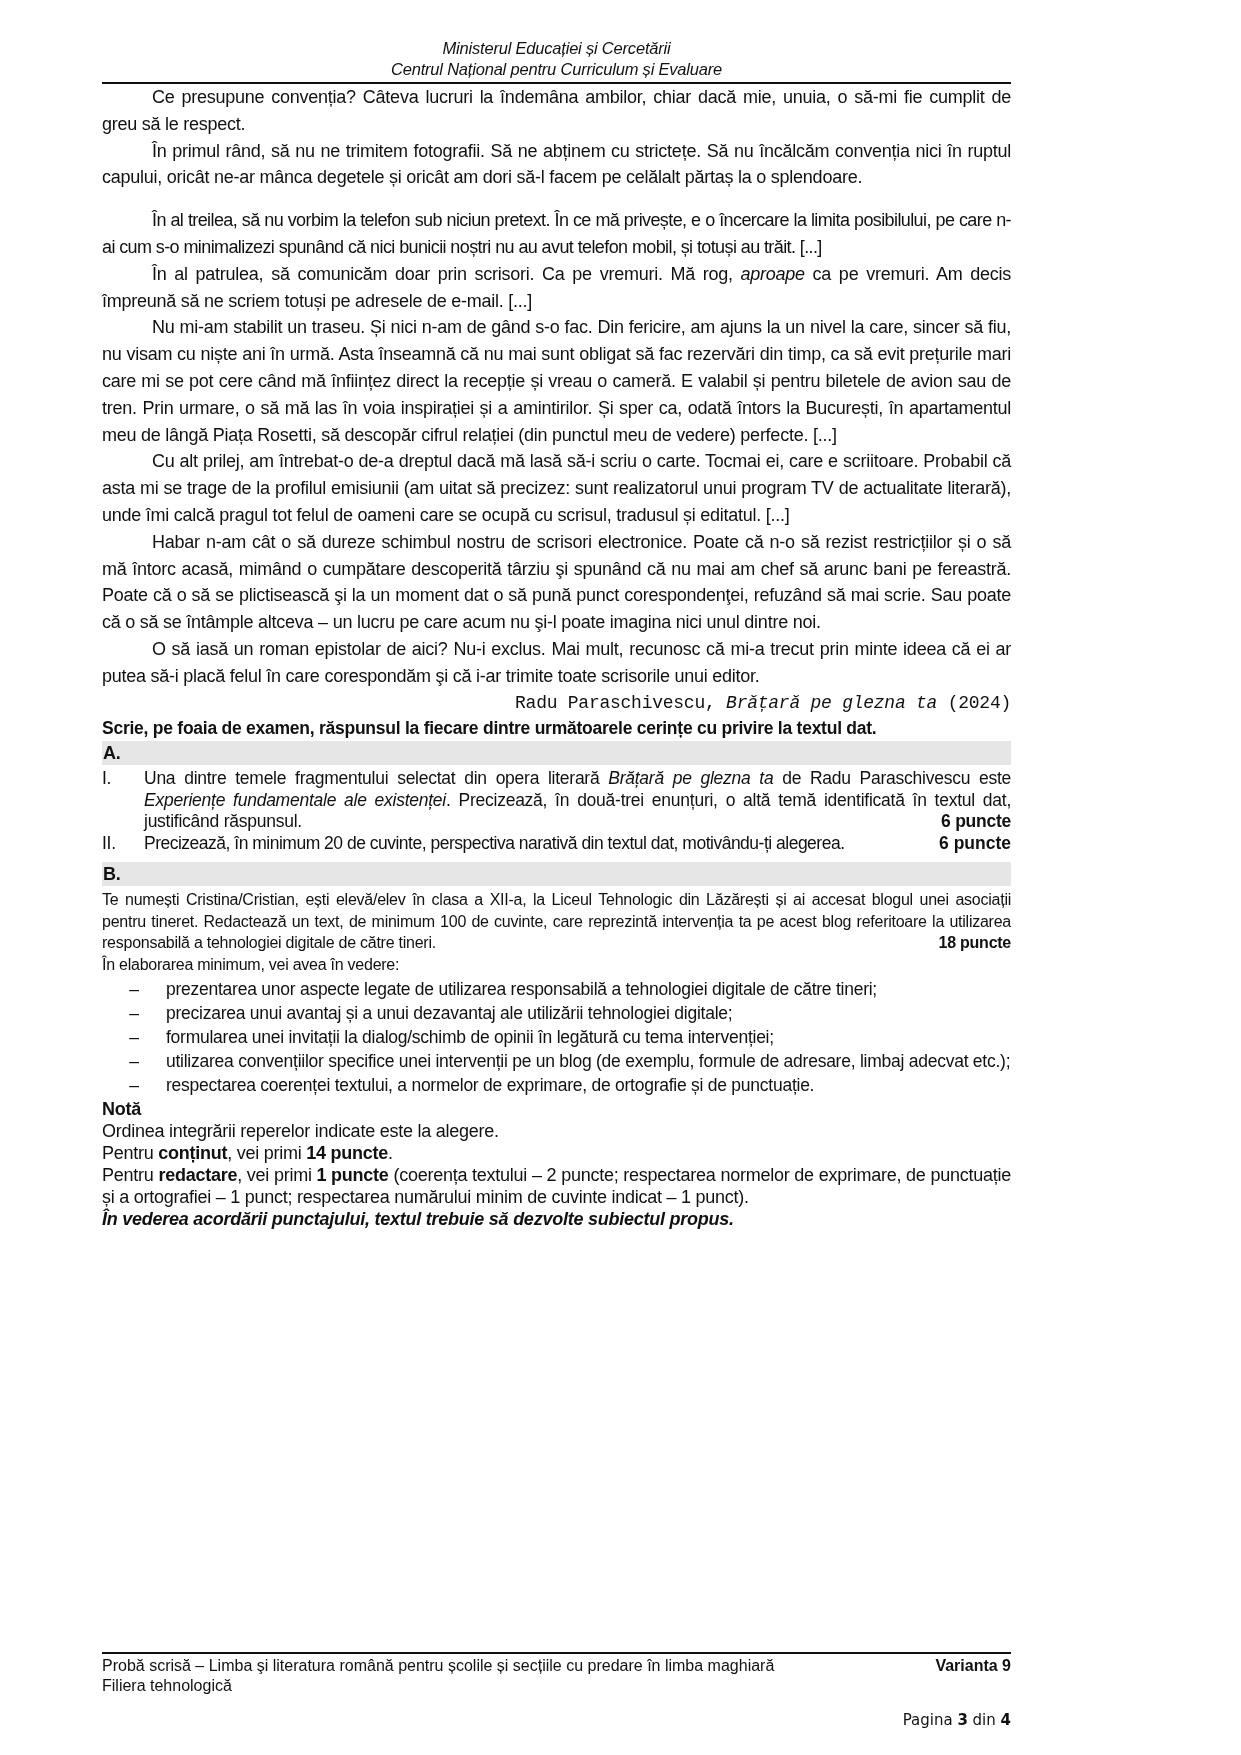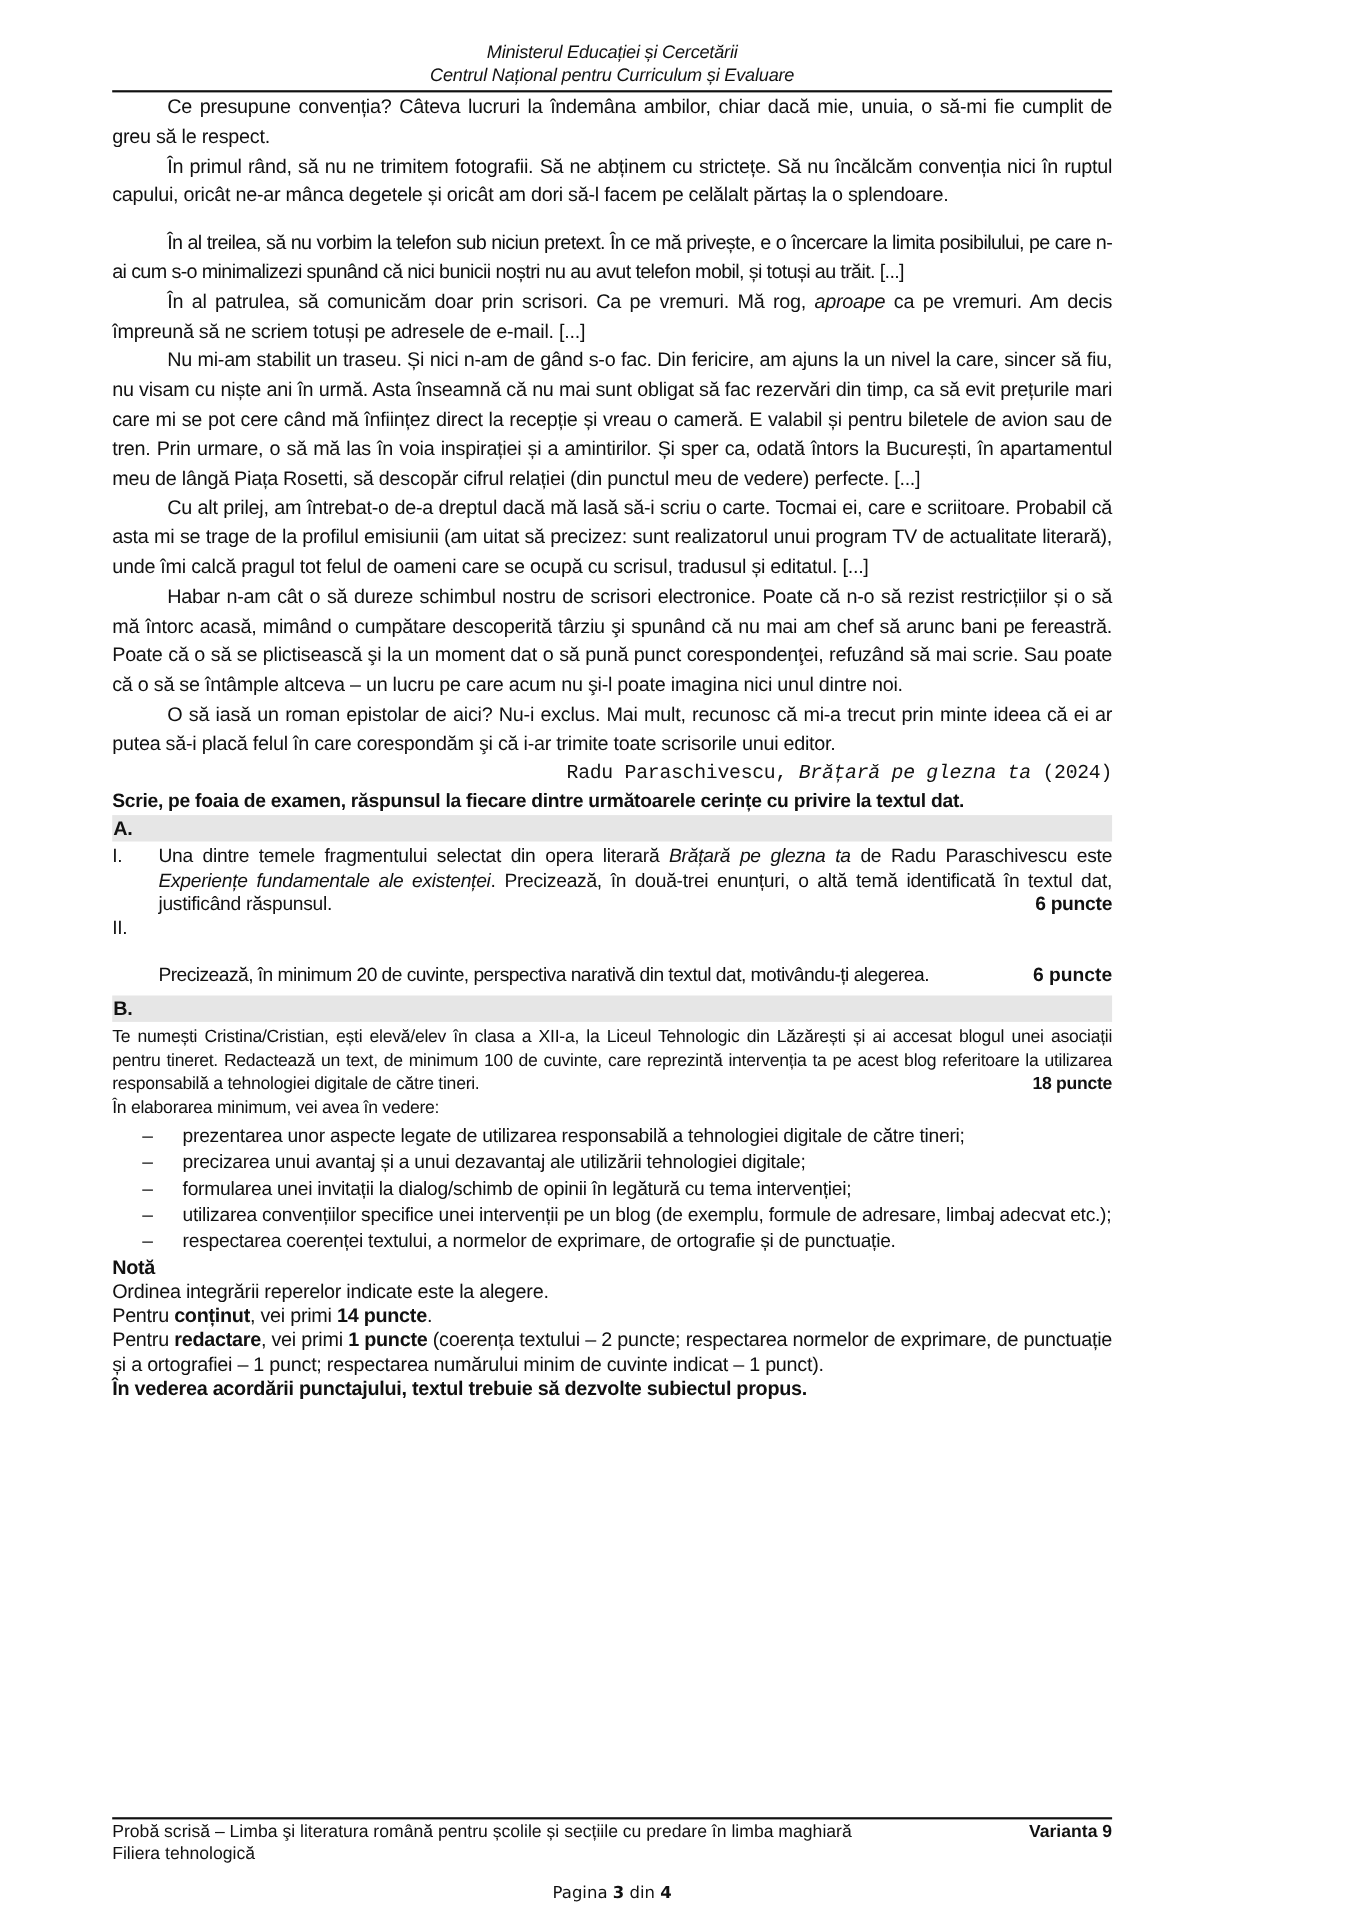--- a/index.html
+++ b/index.html
@@ -25,21 +25,21 @@
   .task { font-size: 16px; line-height: 21.5px; text-align: justify; margin: 0; }
   .bullets { margin: 0; padding: 0; list-style: none; }
   .bullets li { display: flex; font-size: 17.5px; line-height: 22px; margin-bottom: 2px; }
   .bullets .dash { width: 64px; flex: none; text-align: center; }
   .bullets .btxt { flex: 1; text-align: justify; }
   .note-title { font-weight: bold; font-size: 18px; line-height: 22px; margin: 0; }
   .note { font-size: 18px; line-height: 22px; margin: 0; text-align: justify; }
   .footer-rule { position: absolute; top: 1652px; left: 0; width: 909px; border-top: 2px solid #111; }
   .footer { position: absolute; top: 1656px; left: 0; width: 909px; font-size: 16px; line-height: 20px; }
   .footer .variant { position: absolute; right: 0; top: 0; font-weight: bold; }
-  .pagenum { position: absolute; top: 1711px; left: 0; width: 909px; text-align: center;
+  .pagenum { position: absolute; top: 1711px; left: 0; width: 909px; text-align: right;
              font-family: "DejaVu Sans", sans-serif; font-size: 15px; }
   .pagenum b { font-weight: bold; }
 </style>
 </head>
 <body>
 
 <div class="page">
 
   <div class="header">
     <div>Ministerul Educației și Cercetării</div>
@@ -67,21 +67,21 @@
     <div style="height:3px"></div>
     <div class="item">
       <div class="num">I.</div>
       <div class="txt">
         <span>Una dintre temele fragmentului selectat din opera literară </span><i>Brățară pe glezna ta</i><span> de Radu Paraschivescu este </span><i>Experiențe fundamentale ale existenței</i><span>. Precizează, în două-trei enunțuri, o altă temă identificată în textul dat, justificând răspunsul.</span>
         <span class="pts">6 puncte</span>
       </div>
     </div>
     <div class="item">
       <div class="num">II.</div>
-      <div class="txt" style="letter-spacing:-0.5px;margin-top:43px;">
+      <div class="txt" style="letter-spacing:-0.5px;">
         <span>Precizează, în minimum 20 de cuvinte, perspectiva narativă din textul dat, motivându-ți alegerea.</span>
         <span class="pts" style="letter-spacing:0">6 puncte</span>
       </div>
     </div>
 
     <div style="height:8px"></div>
     <div class="section-bar">B.</div>
     <div style="height:3px"></div>
     <p class="task">
       <span>Te numești Cristina/Cristian, ești elevă/elev în clasa a XII-a, la Liceul Tehnologic din Lăzărești și ai accesat blogul unei asociații pentru tineret. Redactează un text, de minimum 100 de cuvinte, care reprezintă intervenția ta pe acest blog referitoare la utilizarea responsabilă a tehnologiei digitale de către tineri.</span>
@@ -108,21 +108,21 @@
       <li>
           <span class="dash">–</span>
           <span class="btxt">respectarea coerenței textului, a normelor de exprimare, de ortografie și de punctuație.</span>
         </li>
     </ul>
 
     <p class="note-title">Notă</p>
     <p class="note">Ordinea integrării reperelor indicate este la alegere.</p>
     <p class="note"><span>Pentru </span><b>conținut</b><span>, vei primi </span><b>14 puncte</b><span>.</span></p>
     <p class="note"><span>Pentru </span><b>redactare</b><span>, vei primi </span><b>1 puncte</b><span> (coerența textului – 2 puncte; respectarea normelor de exprimare, de punctuație și a ortografiei – 1 punct; respectarea numărului minim de cuvinte indicat – 1 punct).</span></p>
-    <p class="note" style="font-weight:bold;">În vederea acordării punctajului, textul trebuie să dezvolte subiectul propus.</p>
+    <p class="note" style="font-weight:bold;font-style:italic;">În vederea acordării punctajului, textul trebuie să dezvolte subiectul propus.</p>
   </div>
 
   <div class="footer-rule"></div>
   <div class="footer">
     <div>Probă scrisă – Limba şi literatura română pentru școlile și secțiile cu predare în limba maghiară</div>
     <div class="variant">Varianta 9</div>
     <div>Filiera tehnologică</div>
   </div>
   <div class="pagenum"><span>Pagina </span><b>3</b><span> din </span><b>4</b></div>
 </div>

